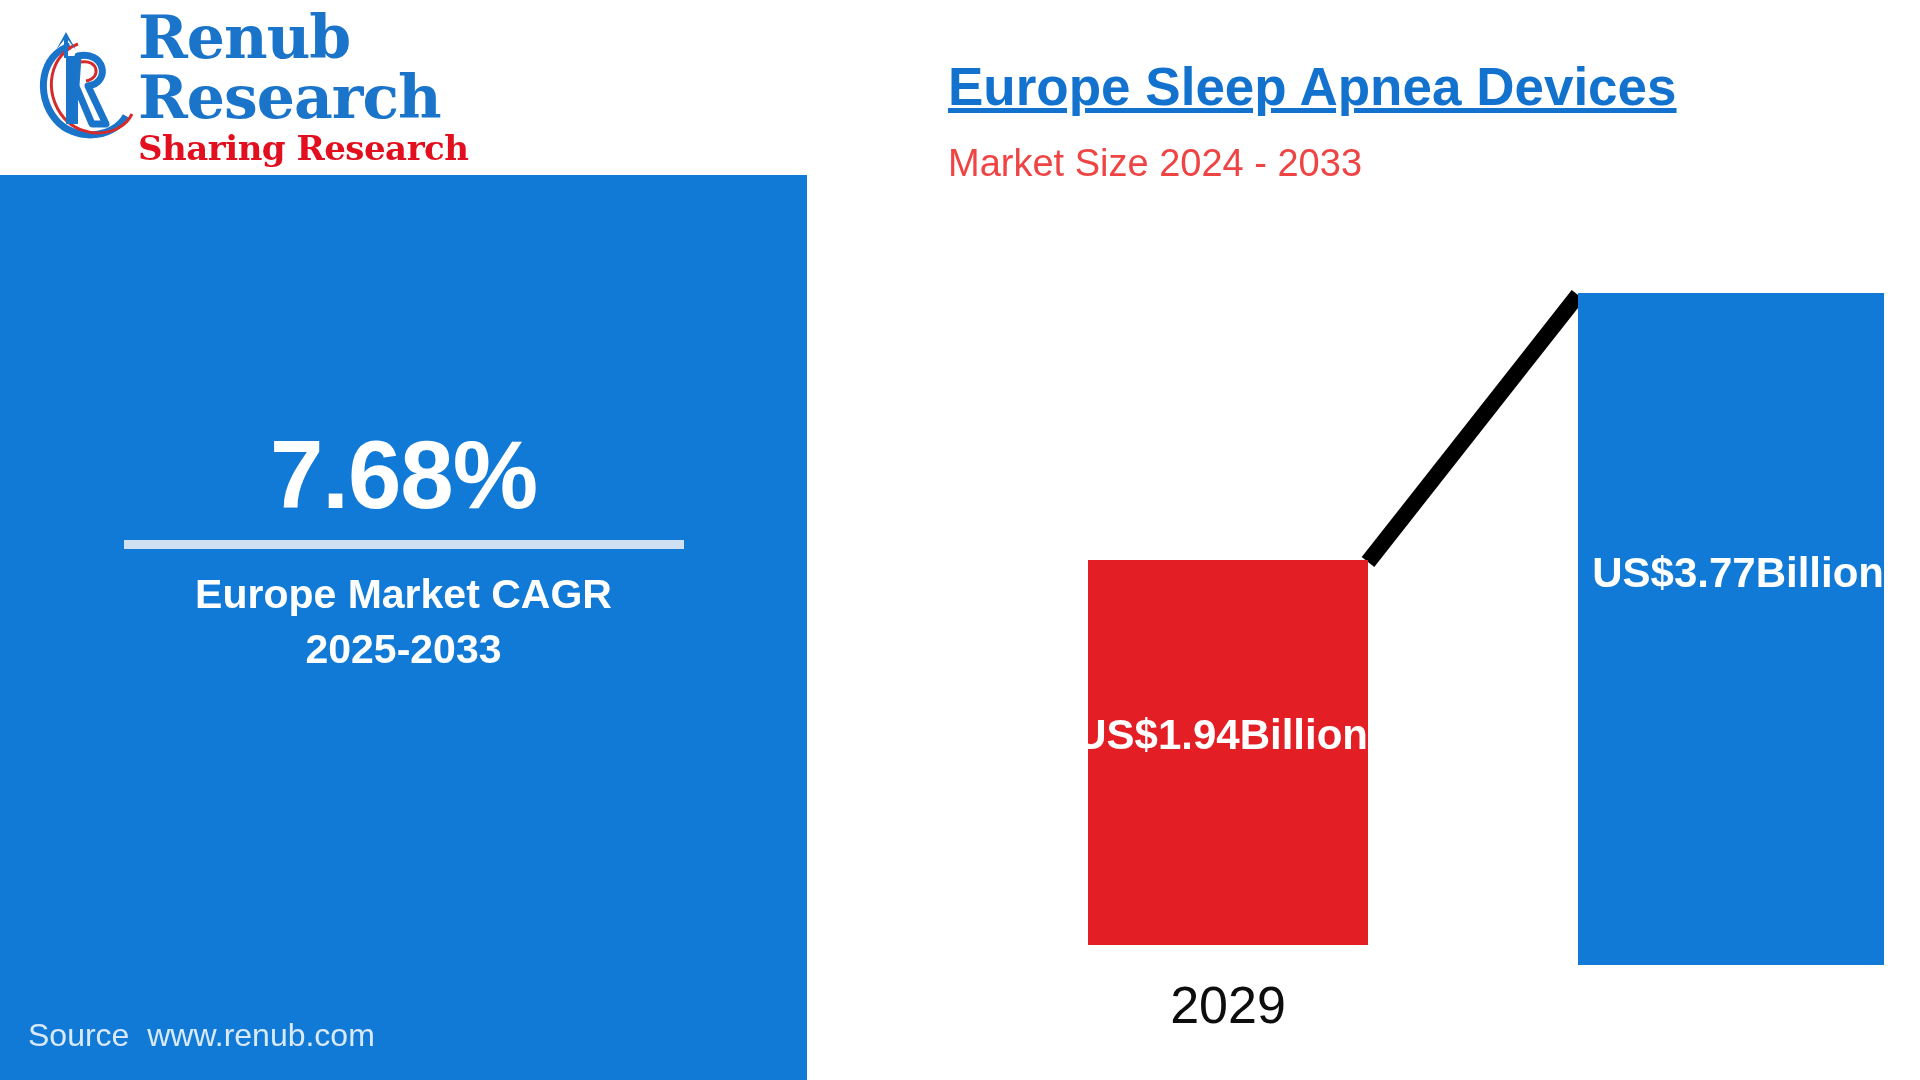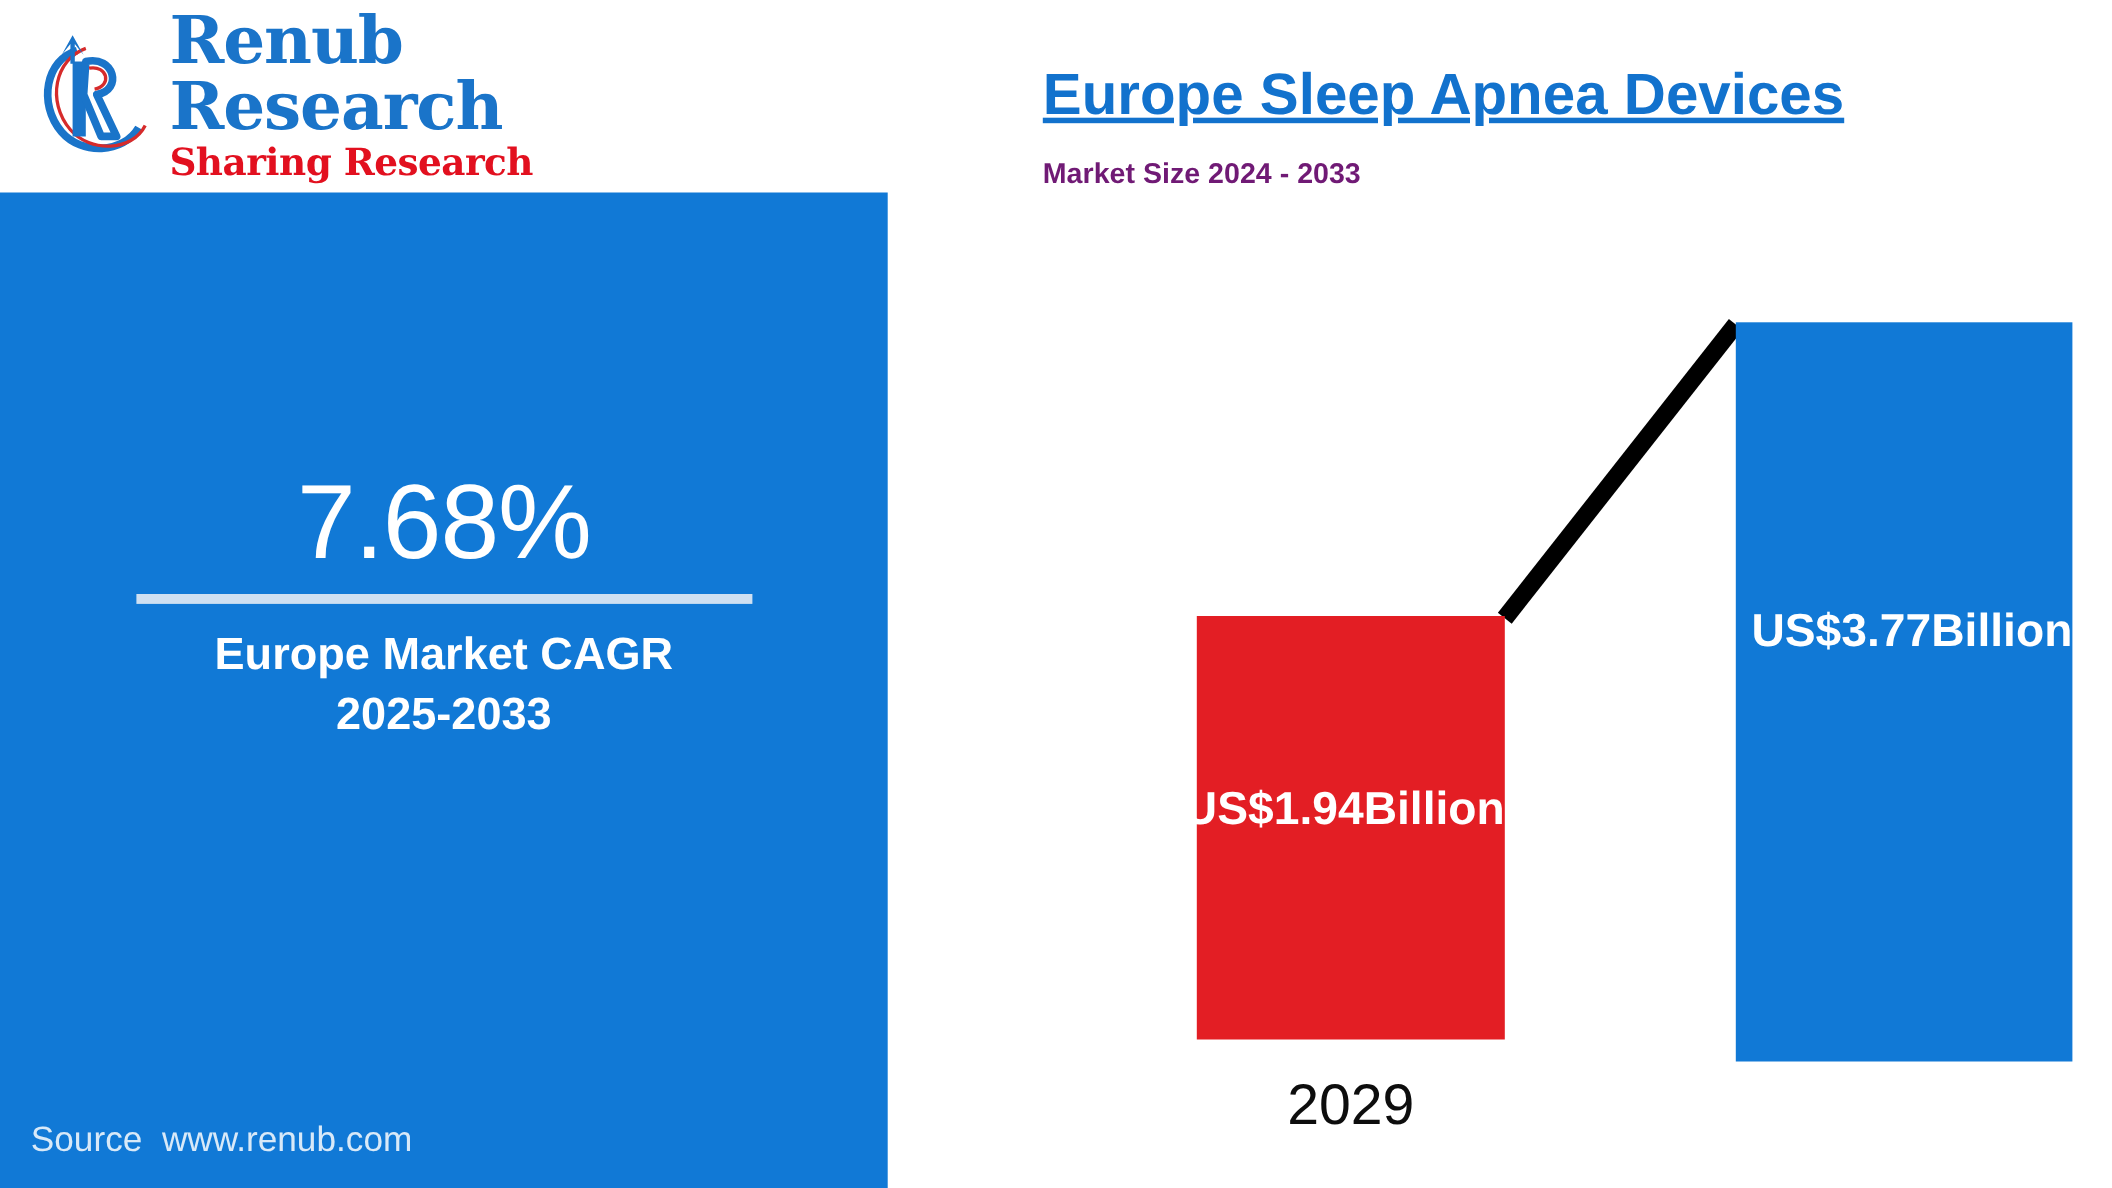--- a/index.html
+++ b/index.html
@@ -27,21 +27,21 @@
   #cagr-stack {
     position: absolute;
     left: 0;
     top: 250px;
     width: 807px;
     text-align: center;
     color: #ffffff;
   }
   #cagr-value {
     font-size: 96px;
-    font-weight: 400;
+    font-weight: 700;
     line-height: 1.05;
     letter-spacing: -1px;
   }
   #cagr-rule {
     width: 560px;
     height: 9px;
     background: #cfe0f2;
     margin: 14px auto 18px auto;
   }
   #cagr-label-1, #cagr-label-2 {
@@ -69,21 +69,21 @@
     display: flex;
     align-items: center;
   }
   #logo-mark {
     width: 112px;
     height: 120px;
     flex: 0 0 112px;
     position: relative;
   }
   #logo-text {
-    margin-left: 16px;
+    margin-left: 0;
   }
   #logo-title {
     font-family: "DejaVu Serif", serif;
     font-size: 60px;
     font-weight: 700;
     color: #1a74c9;
     line-height: 1.0;
     letter-spacing: -1px;
   }
   #logo-tagline {
@@ -104,23 +104,23 @@
     font-size: 53px;
     font-weight: 700;
     color: #1272cd;
     white-space: nowrap;
     text-decoration: underline;
   }
   #chart-subtitle {
     position: absolute;
     left: 948px;
     top: 142px;
-    font-size: 26px;
-    font-weight: 700;
-    color: #701a75;
+    font-size: 38px;
+    font-weight: 400;
+    color: #ef4444;
     white-space: nowrap;
   }
 
   
   #chart-area {
     position: absolute;
     left: 0;
     top: 0;
     width: 1920px;
     height: 1080px;

